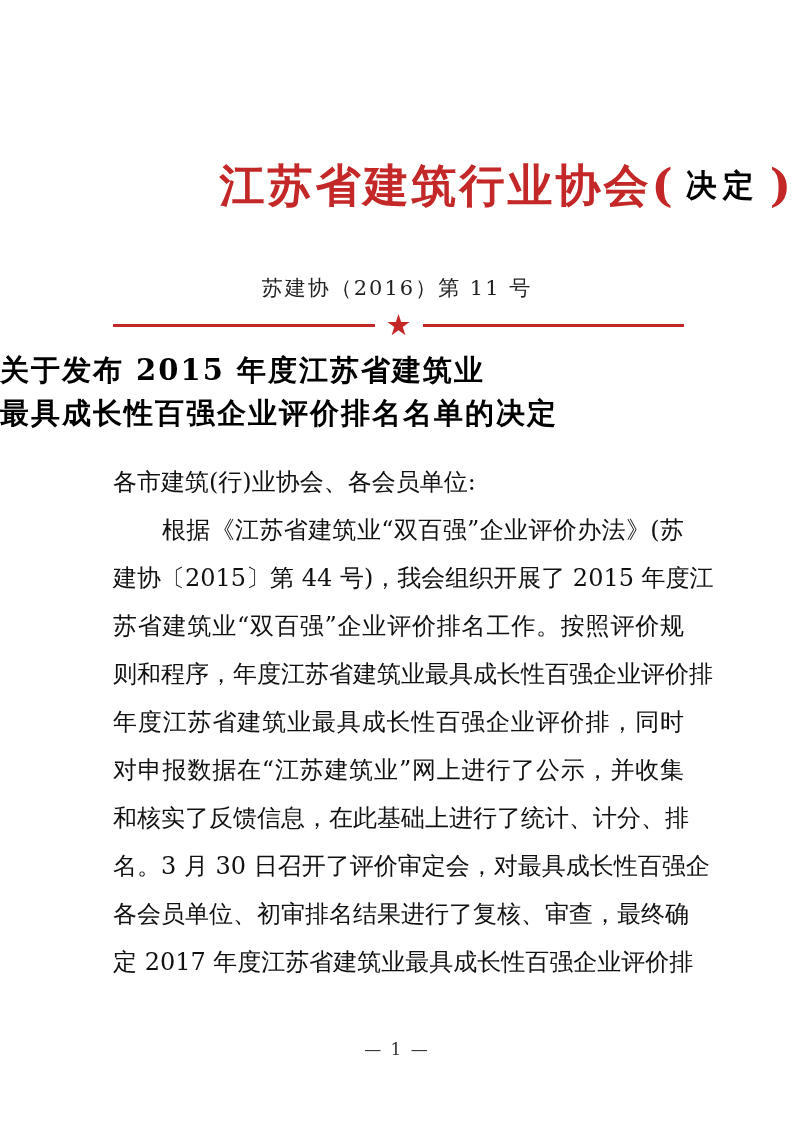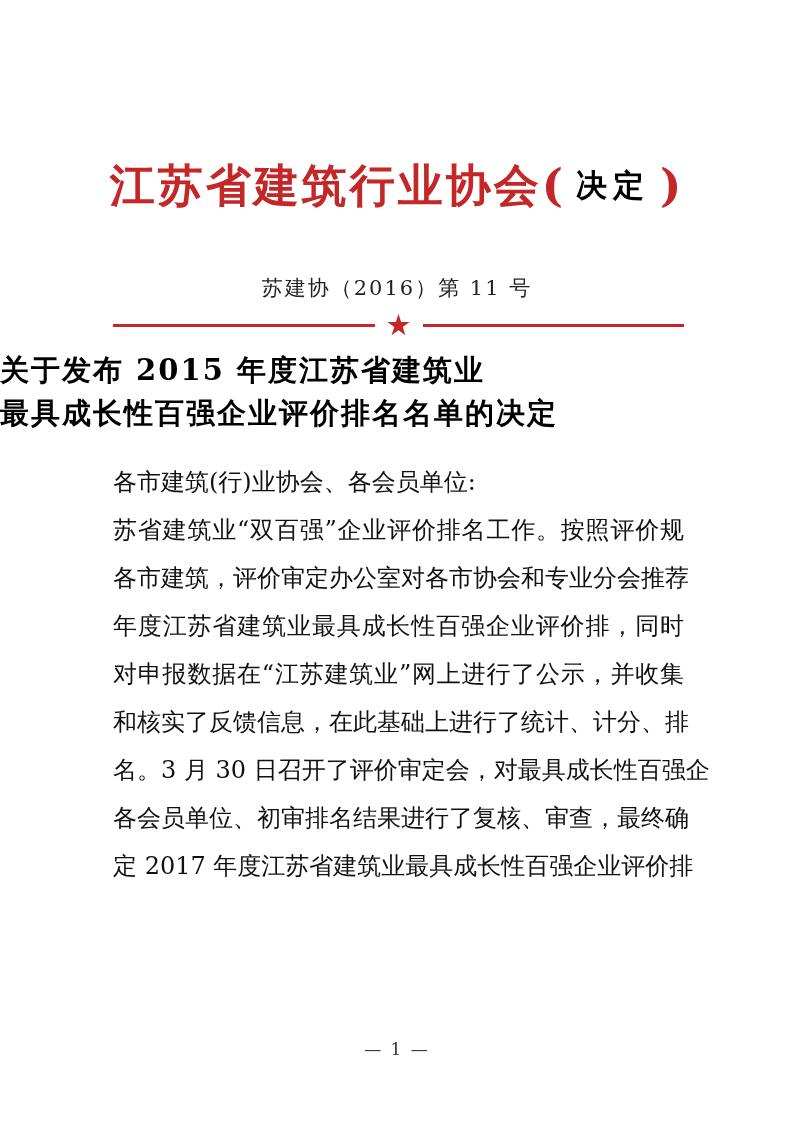--- a/index.html
+++ b/index.html
@@ -12,21 +12,21 @@
     overflow: hidden;
     font-family: "DejaVu Serif", "Liberation Serif", serif;
     color: var(--ink);
   }
   
   .letterhead {
     position: absolute;
     top: 163px;
     left: 0;
     width: 100%;
-    text-align: center;
+    text-align: right;
     white-space: nowrap;
     line-height: 1;
   }
   .org-red {
     color: var(--accent-red);
     font-weight: bold;
     font-size: 45px;
     letter-spacing: 3px;
   }
   .doc-type {
@@ -132,22 +132,24 @@
     <div class="rule"></div>
   </div>
 
   <div class="title">
     <div>关于发布 2015 年度江苏省建筑业</div>
     <div>最具成长性百强企业评价排名名单的决定</div>
   </div>
 
   <div class="body-block">
     <div class="body-line salutation">各市建筑(行)业协会、各会员单位:</div>
+    <div class="body-line indent">根据《江苏省建筑业“双百强”企业评价办法》(苏</div>
+    <div class="body-line">建协〔2015〕第 44 号)，我会组织开展了 2015 年度江</div>
     <div class="body-line">苏省建筑业“双百强”企业评价排名工作。按照评价规</div>
-    <div class="body-line">各市建筑，评价审定办公室对各市协会和专业分会推荐</div>
+    <div class="body-line">则和程序，年度江苏省建筑业最具成长性百强企业评价排</div>
     <div class="body-line">年度江苏省建筑业最具成长性百强企业评价排，同时</div>
     <div class="body-line">对申报数据在“江苏建筑业”网上进行了公示，并收集</div>
     <div class="body-line">和核实了反馈信息，在此基础上进行了统计、计分、排</div>
     <div class="body-line">名。3 月 30 日召开了评价审定会，对最具成长性百强企</div>
     <div class="body-line">各会员单位、初审排名结果进行了复核、审查，最终确</div>
     <div class="body-line">定 2017 年度江苏省建筑业最具成长性百强企业评价排</div>
   </div>
 
   <div class="footer">— 1 —</div>
 

